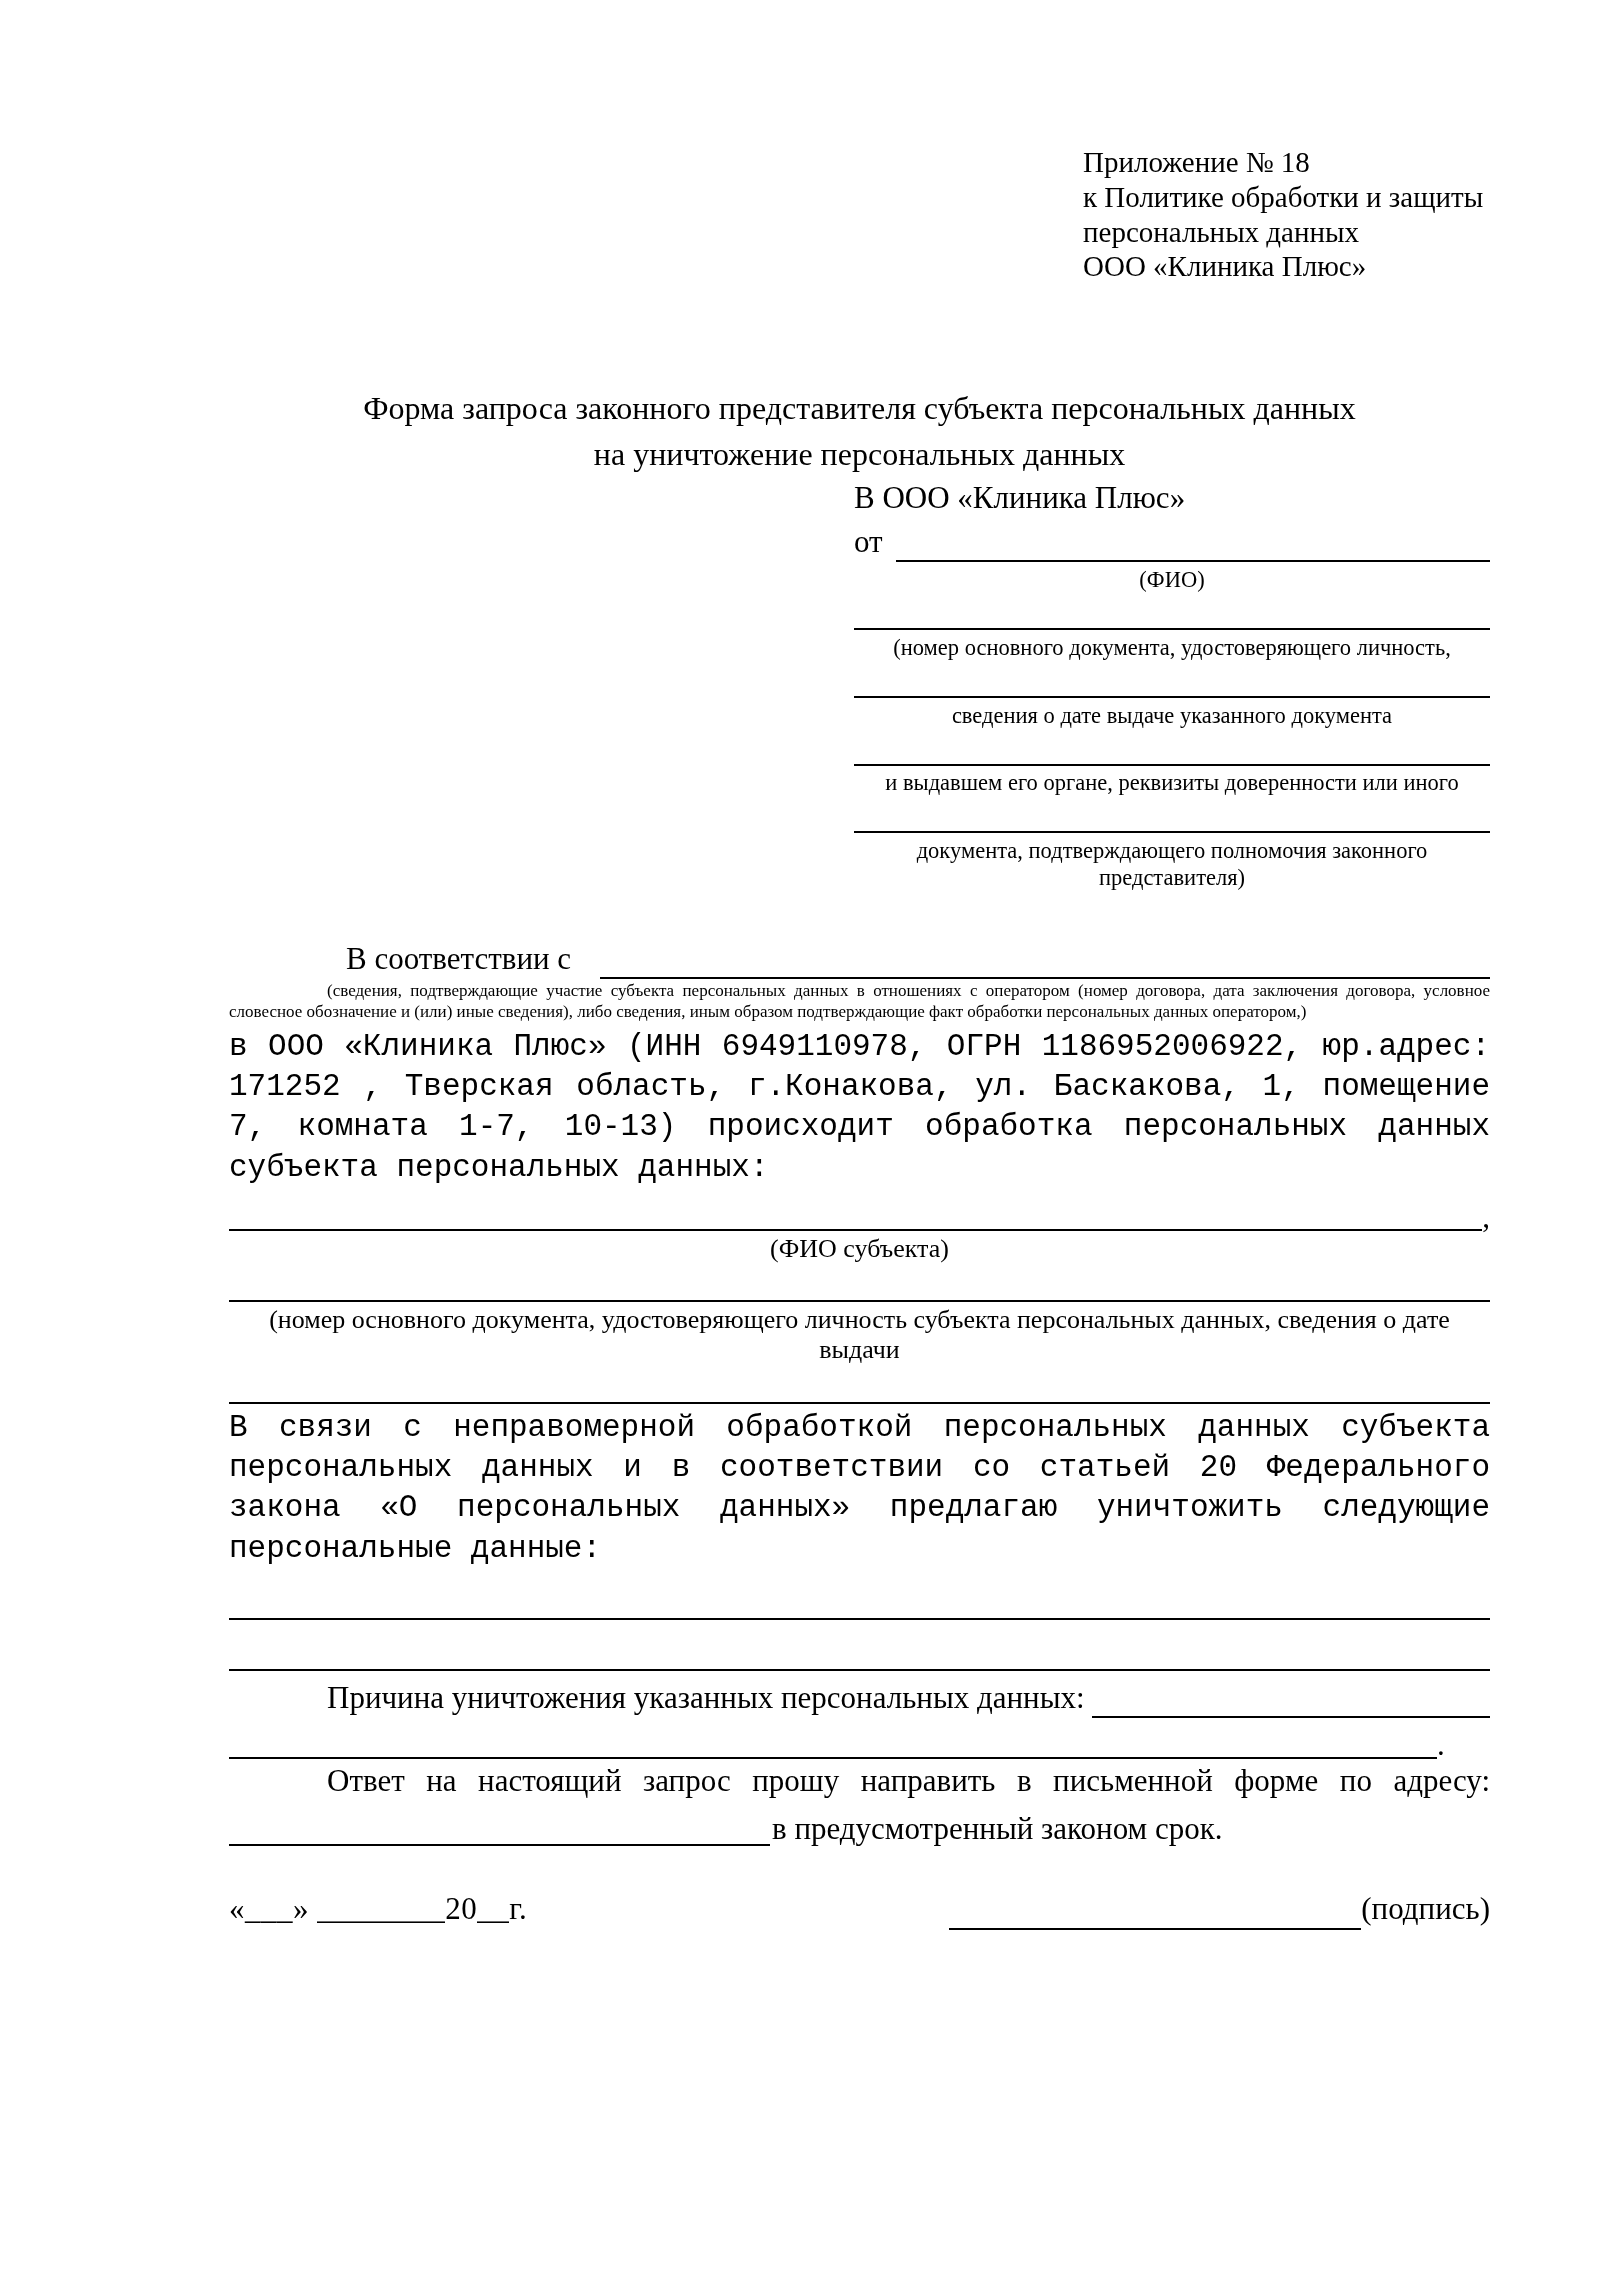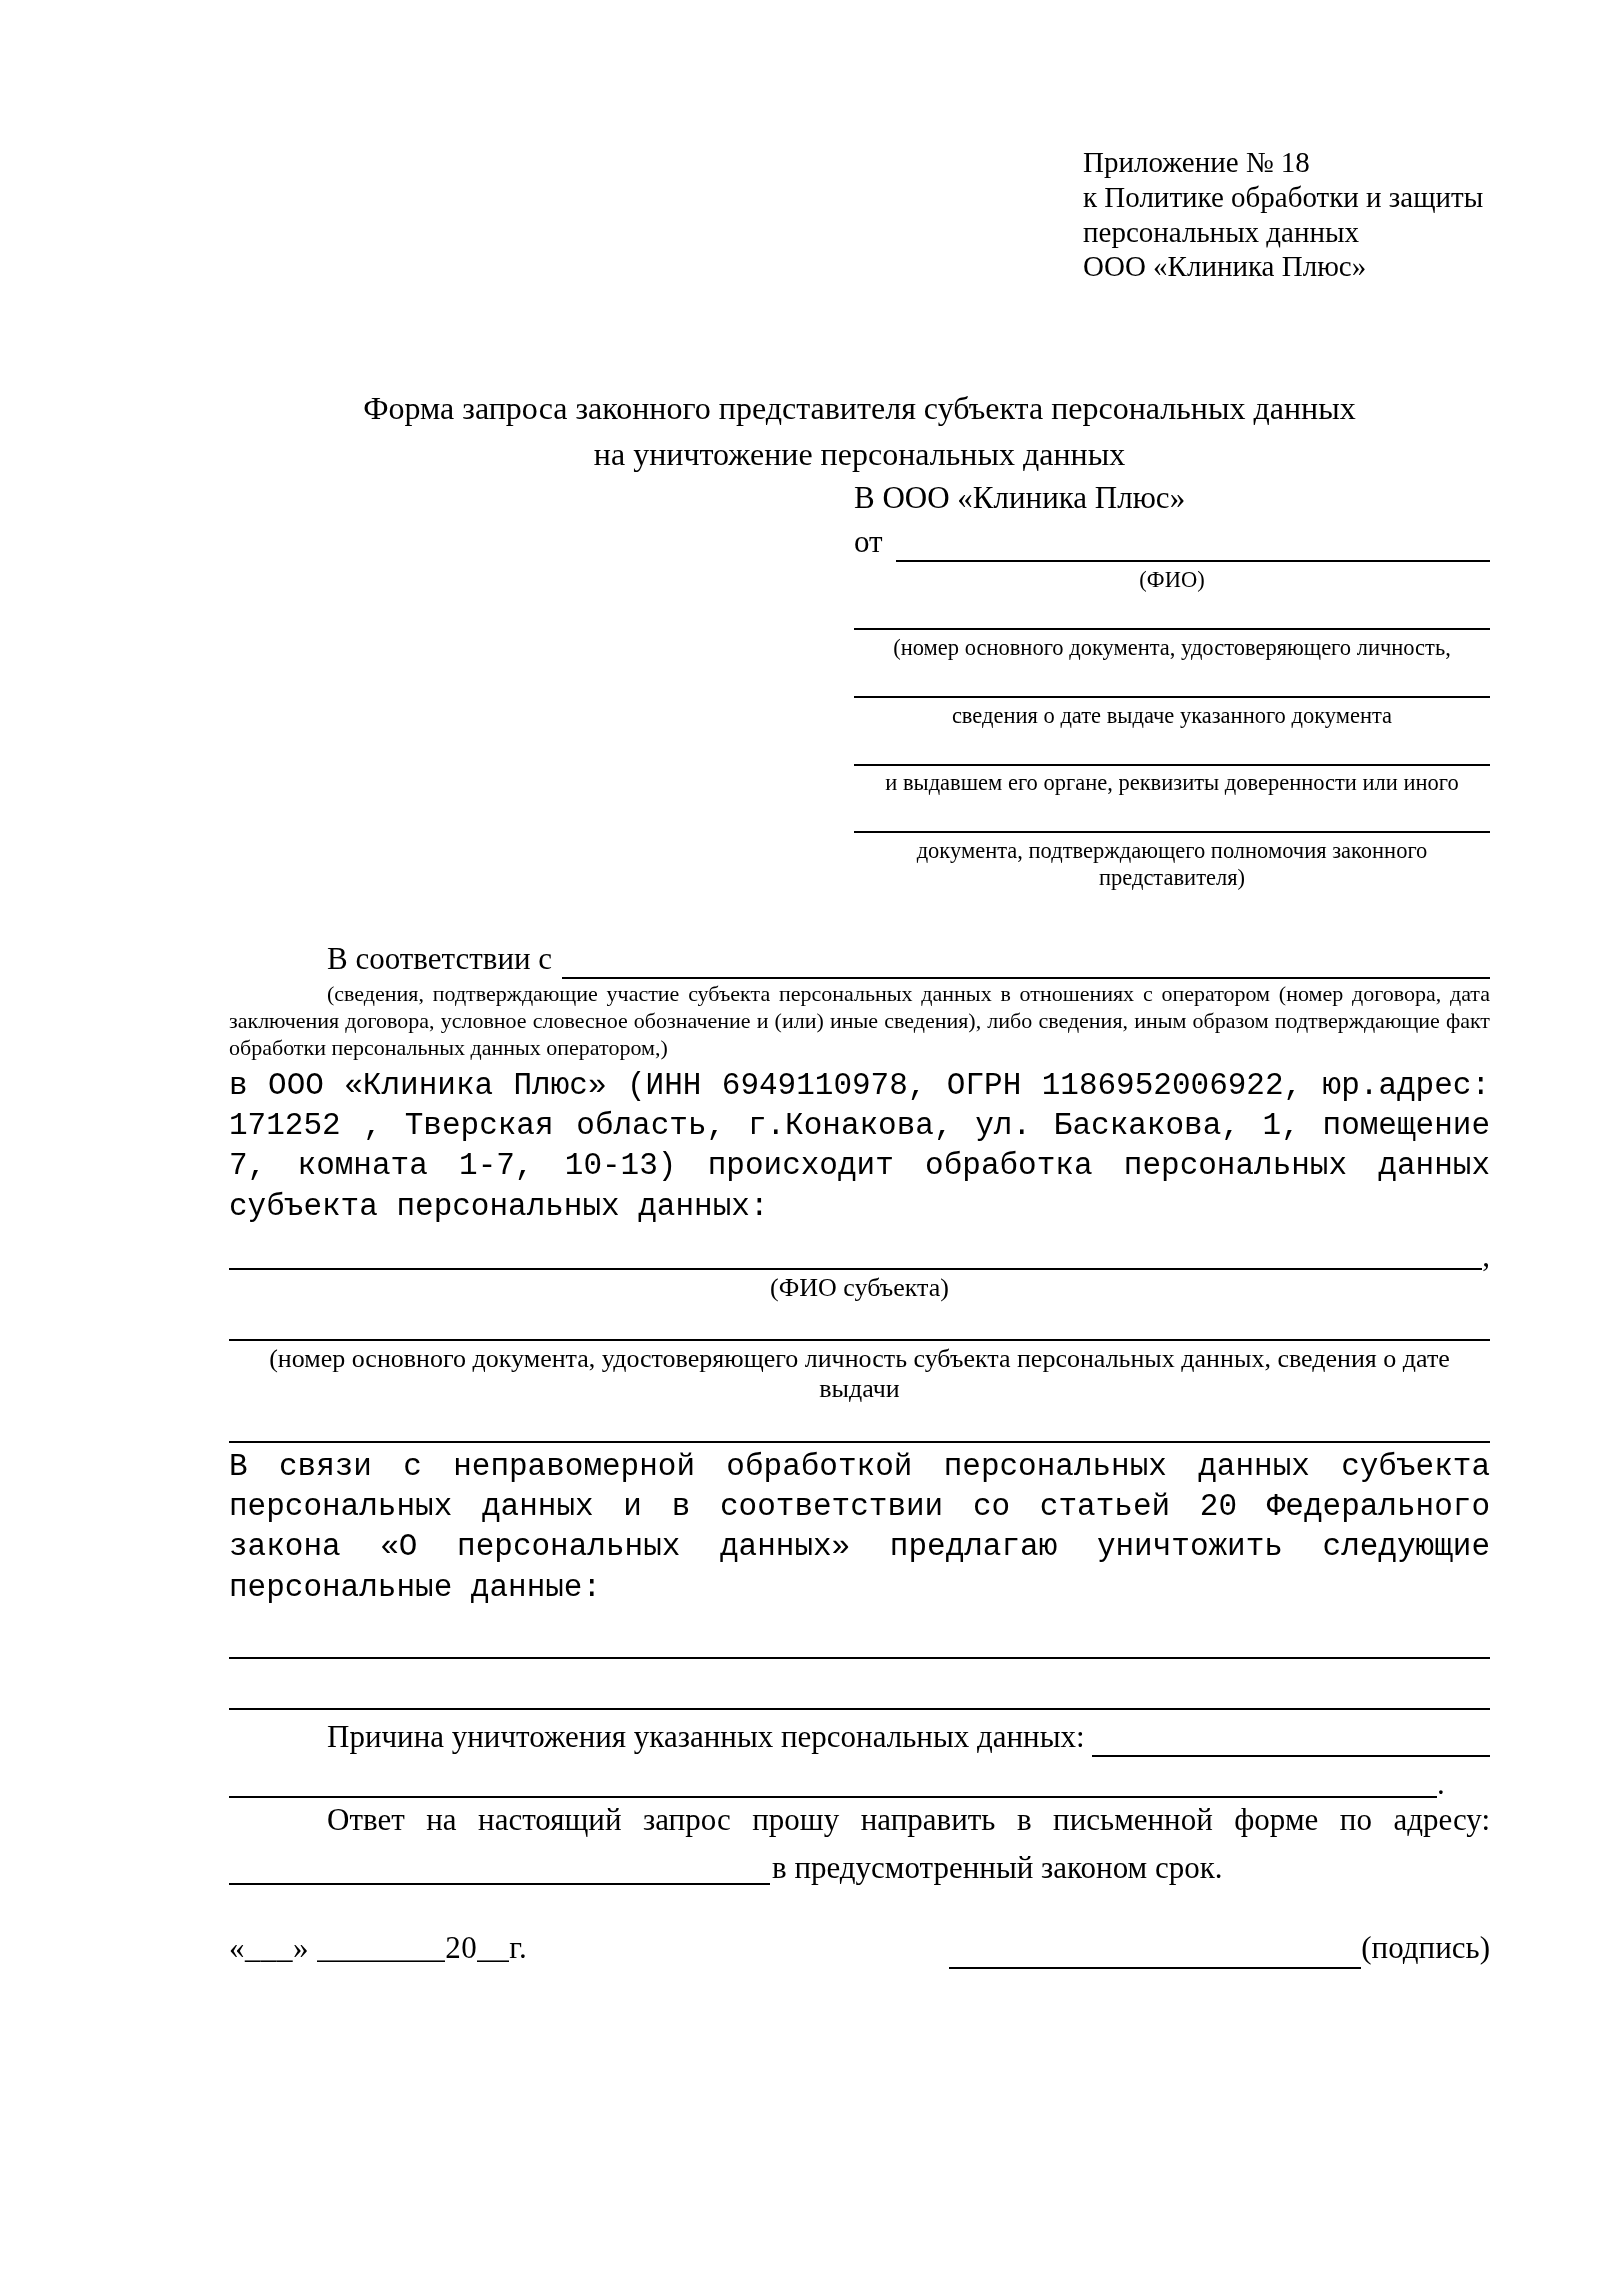--- a/index.html
+++ b/index.html
@@ -19,25 +19,25 @@
 
   .addr { margin-left:625px; }
   .addr-to { line-height:1.35; }
   .fline { display:flex; align-items:flex-end; }
   .from-line { height:43px; }
   .from-line .label { padding-right:13.7px; line-height:1.3; }
   .fill { flex:1 1 auto; min-width:0; border-bottom:2.9px solid #000; }
   .cap { font-size:22.5px; line-height:1.2; padding-top:3.9px; text-align:center; }
   .blank { height:35px; border-bottom:2.9px solid #000; }
 
-  .accord { margin-top:43px; height:45px; }
+  .accord { margin-top:43px; height:45px;gap:19px; }
   .ind { flex:0 0 98px; }
   .accord .label { padding-right:9.8px; line-height:1.3; white-space:nowrap; }
 
-  .footnote { font-size:22px; line-height:1.22; text-align:justify; text-indent:98px; margin-top:2px; }
+  .footnote { font-size:17px; line-height:1.22; text-align:justify; text-indent:98px; margin-top:2px; }
   .par { line-height:1.3; text-align:justify;font-family:Liberation Mono, monospace; }
   .op-par { margin-top:3.9px; }
   .demand { margin-top:3.9px; }
 
   .field { margin-top:3.9px; height:35px; }
   .comma-field { margin-top:7.8px; }
   .after { line-height:0.9; }
   .ccap { font-size:26px; line-height:1.15; padding-top:2.9px; text-align:center; }
 
   .blankwide { border-bottom:2.9px solid #000; }

